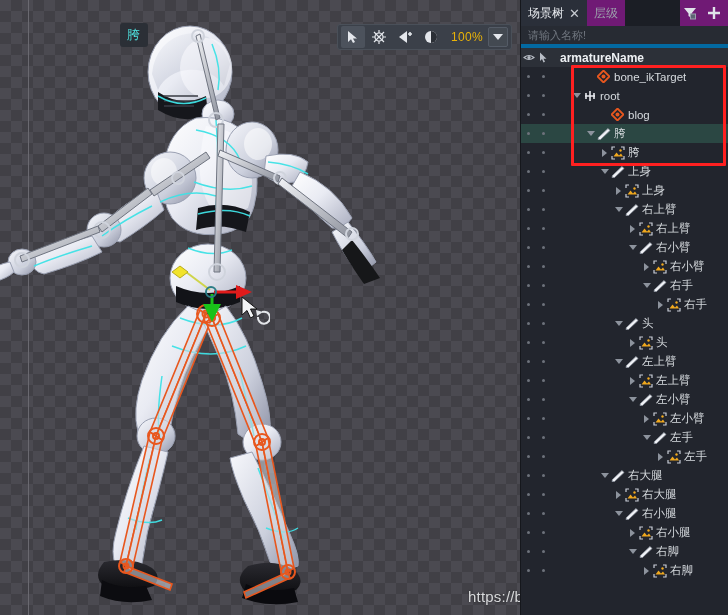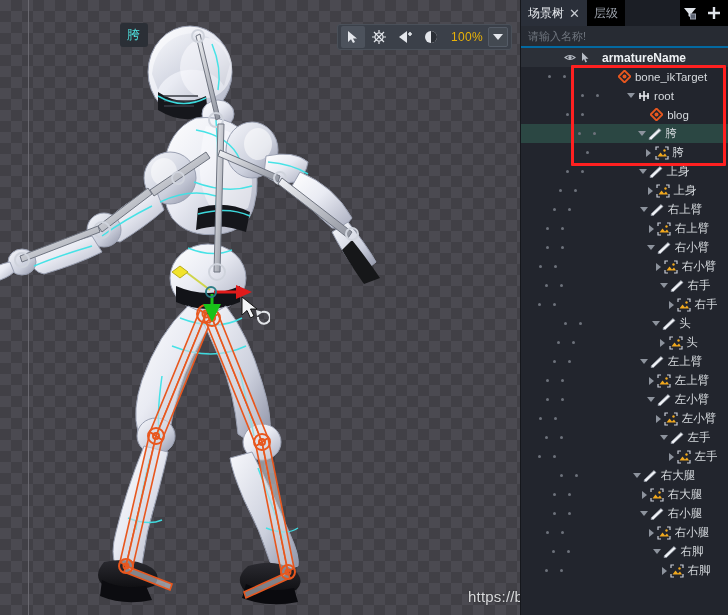--- a/index.html
+++ b/index.html
@@ -78,49 +78,48 @@
 
   
   #panel {
     width: 208px; height: 615px;
     background: #1f222a;
     display: flex; flex-direction: column;
     border-left: 1px solid #15171c;
   }
   #tabbar {
     height: 26px; display: flex; align-items: stretch;
-    background: #000000; position: relative;
+    background: #701a75; position: relative;
   }
   .tab {
     display: flex; align-items: center; gap: 5px;
     padding: 0 7px; font-size: 12px; color: #9ba1ab;
   }
   .tab.active { background: #2a2f39; color: #e7eaee; }
   .tab .x { font-size: 13px; color: #c8ccd2; line-height: 1; }
   .tabbar-spacer { flex: 1; background: #1b1e25; }
   .tab-tools { display: flex; align-items: center; gap: 4px; padding-right: 4px; }
   .tab-tools .ic { width: 20px; height: 20px; display:flex; align-items:center; justify-content:center; }
 
   #searchbar {
     height: 22px; background: #272b33;
     display: flex; align-items: center;
     padding: 0 7px;
-    border-bottom: 2px solid #0369a1;
+    border-bottom: 4px solid #0369a1;
   }
   #searchbar .ph { font-size: 11px; color: #6f757e; }
 
   #tree {
     flex: 1; overflow: hidden; position: relative;
     background: #22252d;
   }
   .trow {
     height: 19px; display: flex; align-items: center;
     font-size: 11.5px; color: #d6dade;
     position: relative;
-    justify-content: center;
   }
   .trow.header { background: #2c3038; color: #eef1f4; font-weight: bold; font-size: 12px; }
   .trow.selected { background: #2b4743; }
   .dotcol { width: 15px; display: flex; align-items: center; justify-content: center; flex: 0 0 15px; }
   .dot { width: 3px; height: 3px; border-radius: 50%; background: #6d727b; }
   .eye-ic, .arrow-ic { width: 15px; display:flex; align-items:center; justify-content:center; flex:0 0 15px; }
   .twisty {
     width: 11px; flex: 0 0 11px;
     display: flex; align-items: center; justify-content: center;
   }

